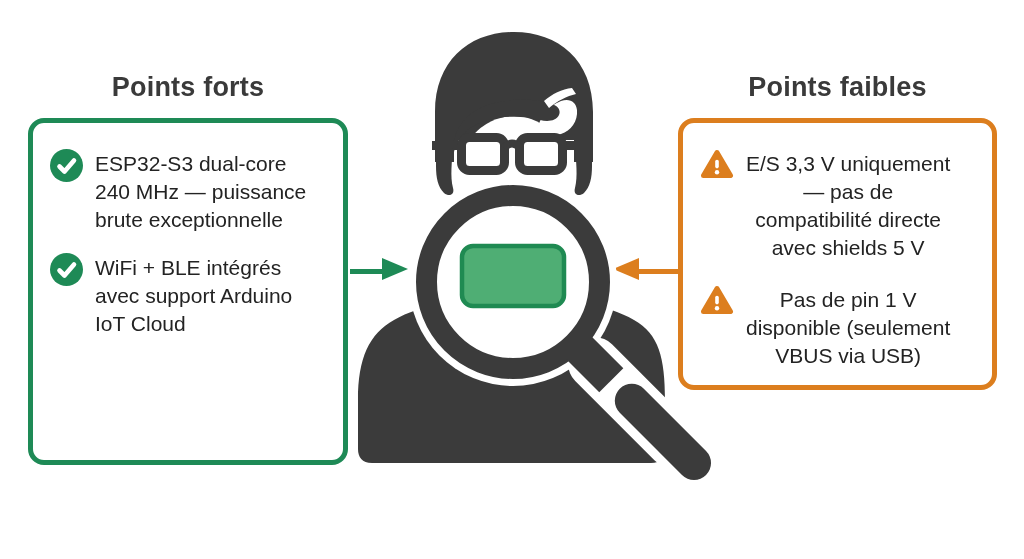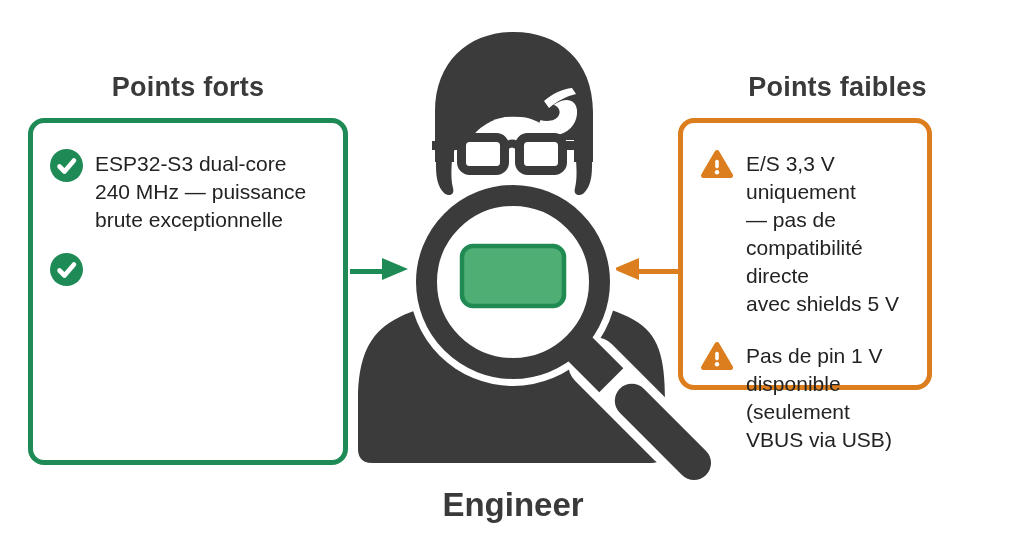--- a/index.html
+++ b/index.html
@@ -16,22 +16,23 @@
   #title-right{left:678px;width:319px;}
   .panel{
     position:absolute;background:#fff;border-radius:16px;box-sizing:border-box;
     padding:27px 12px 4px 17px;
   }
   #panel-left{
     left:28px;top:118px;width:320px;height:347px;
     border:5px solid var(--green,#1E8A56);
   }
   #panel-right{
-    left:678px;top:118px;width:254px;height:272px;
+    left:678px;top:118px;width:319px;height:272px;
     border:5px solid var(--orange,#DC7E1E);
+    text-align:center;
   }
   .item{display:flex;align-items:flex-start;}
   #panel-left .item{margin-bottom:20px;}
   #panel-right .item{margin-bottom:24px;}
   .item .icn{flex:0 0 auto;margin-top:-1px;}
   .item .txt{
     margin-left:12px;font-size:21px;line-height:28px;color:var(--body_text,#232323);
     white-space:pre-line;
   }
   
@@ -74,20 +75,23 @@
 240 MHz — puissance
 brute exceptionnelle</span>
     </div>
     <div class="item">
       <span class="icn">
         <svg width="33" height="33" viewBox="0 0 33 33">
           <circle cx="16.5" cy="16.5" r="16.5" style="fill:var(--green,#1E8A56)"></circle>
           <path d="M9.5 17.5 L14.5 22.5 L24 11.5" style="stroke:#fff;stroke-width:4.6;fill:none;stroke-linecap:round;stroke-linejoin:round"></path>
         </svg>
       </span>
+      <span class="txt">WiFi + BLE intégrés
+avec support Arduino
+IoT Cloud</span>
     </div>
   </div>
 
   <div class="panel" id="panel-right">
     <div class="item">
       <span class="icn">
         <svg width="34" height="31" viewBox="0 0 34 31">
           <path d="M17 3.5 L30.5 26.5 L3.5 26.5 Z" style="fill:var(--orange,#DC7E1E);stroke:var(--orange,#DC7E1E);stroke-width:5;stroke-linejoin:round"></path>
           <rect x="15.2" y="10.8" width="3.6" height="8.6" rx="1.8" fill="#fff"></rect>
           <circle cx="17" cy="23.2" r="2.2" fill="#fff"></circle>
@@ -147,15 +151,14 @@
     <circle cx="513" cy="282" r="86.5" style="fill:#fff;stroke:var(--dark,#3B3B3B);stroke-width:21"></circle>
 
     <rect x="462" y="246" width="102" height="60" rx="11" style="fill:var(--chip_fill,#4FAE74);stroke:var(--chip_border,#1F8A52);stroke-width:4.5"></rect>
 
     <g transform="rotate(-45 513 282)">
       <rect x="496" y="375" width="34" height="46" style="fill:var(--dark,#3B3B3B)"></rect>
       <rect x="496" y="433" width="34" height="122" rx="17" style="fill:var(--dark,#3B3B3B)"></rect>
     </g>
   </svg>
 
-  <div id="engineer-label">Engineer</div>
 
 </div>
 
 </body></html>

